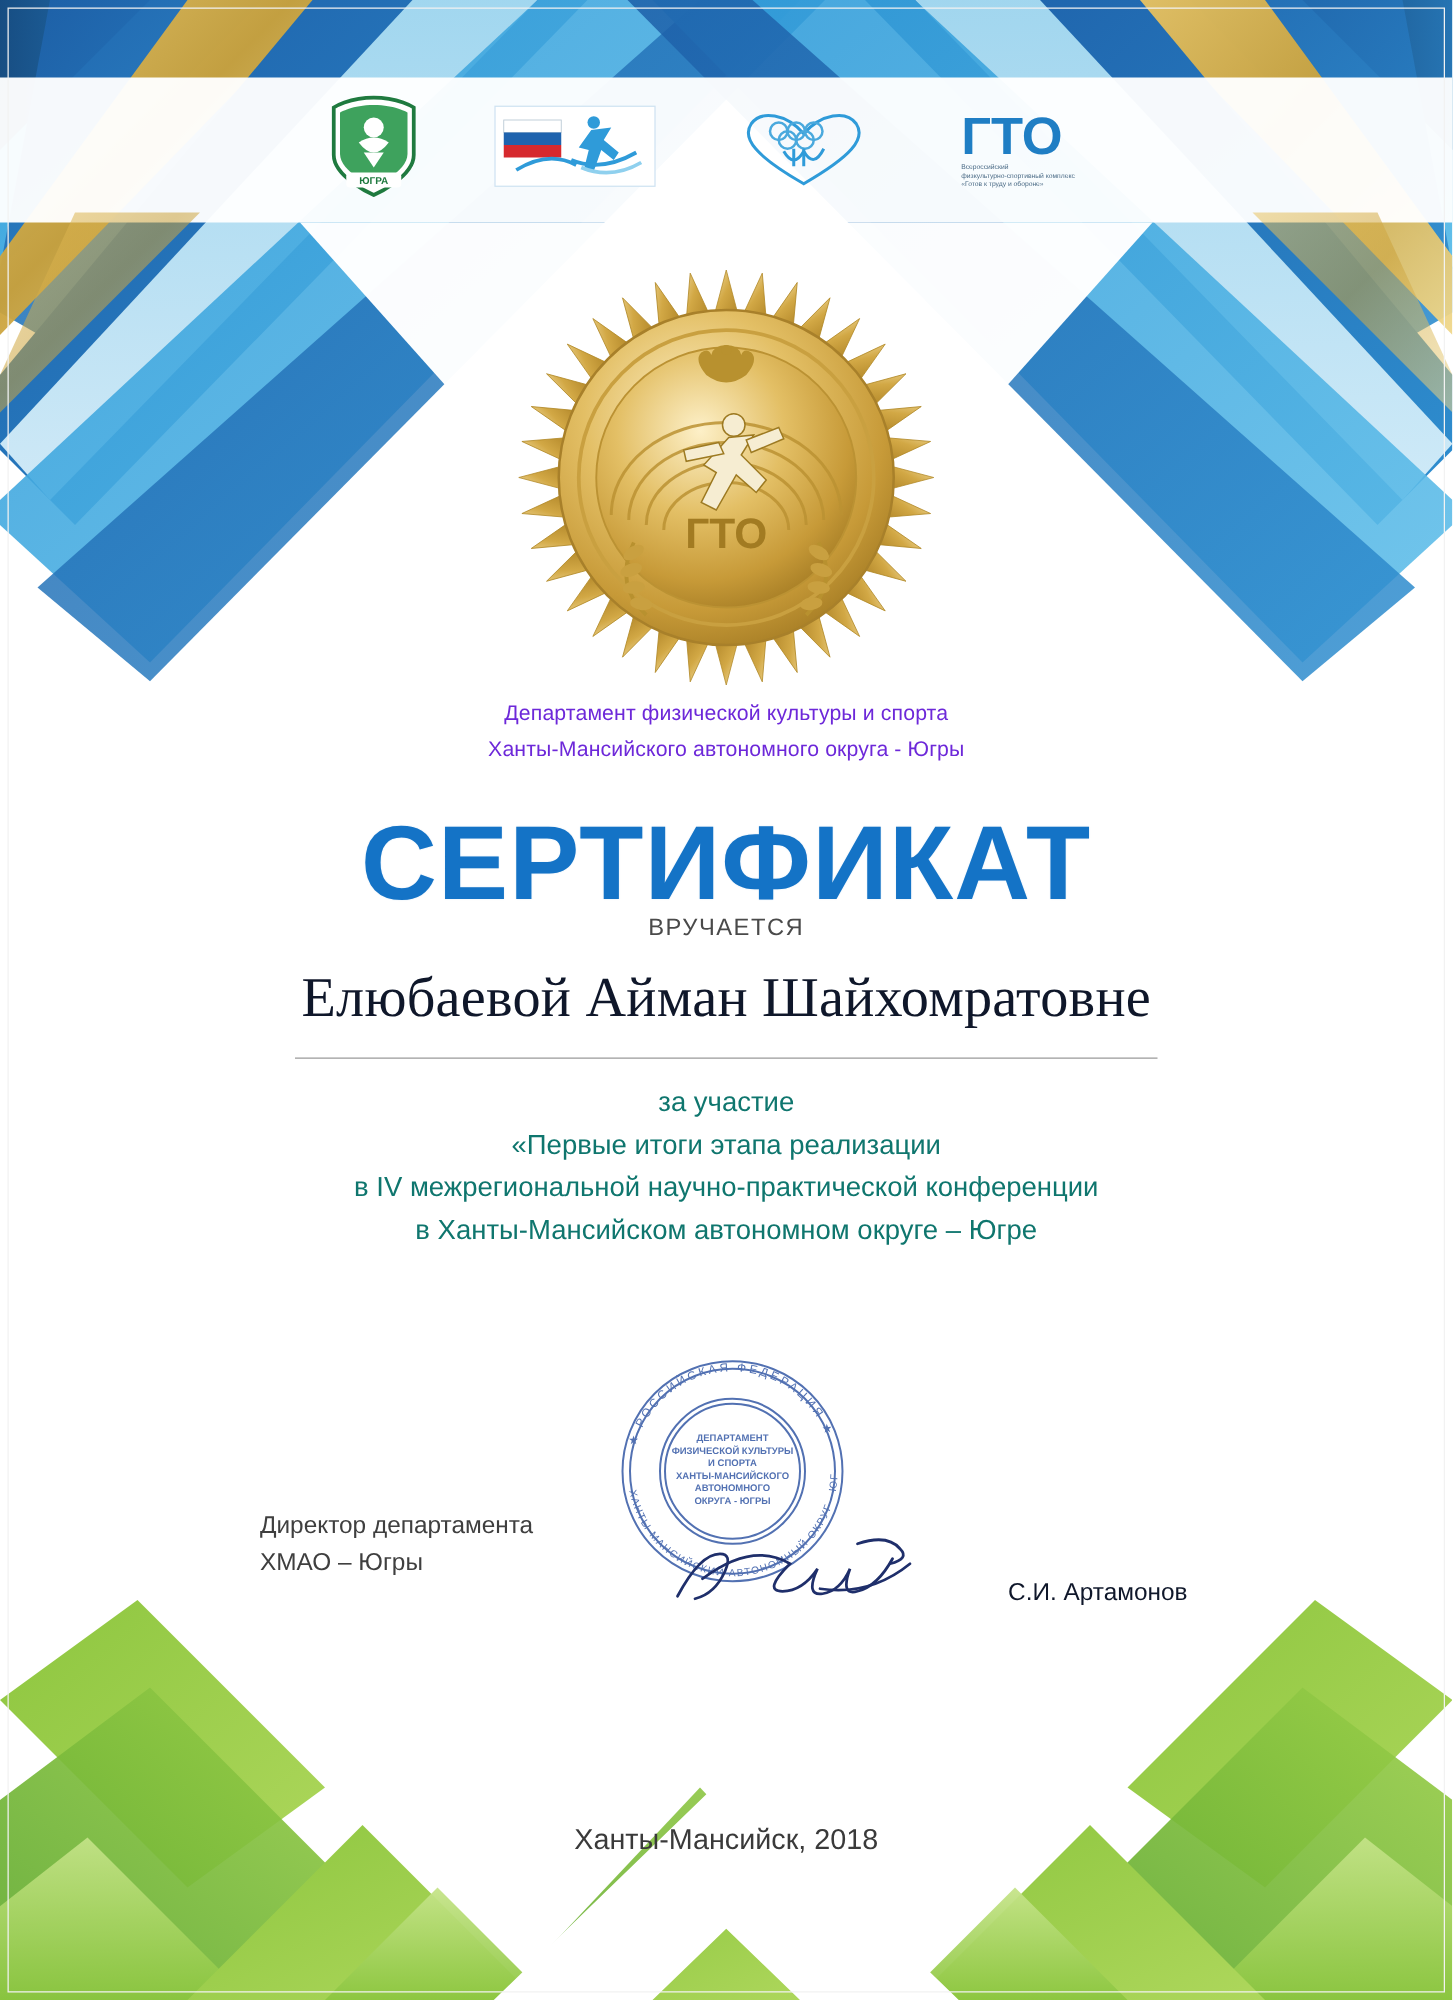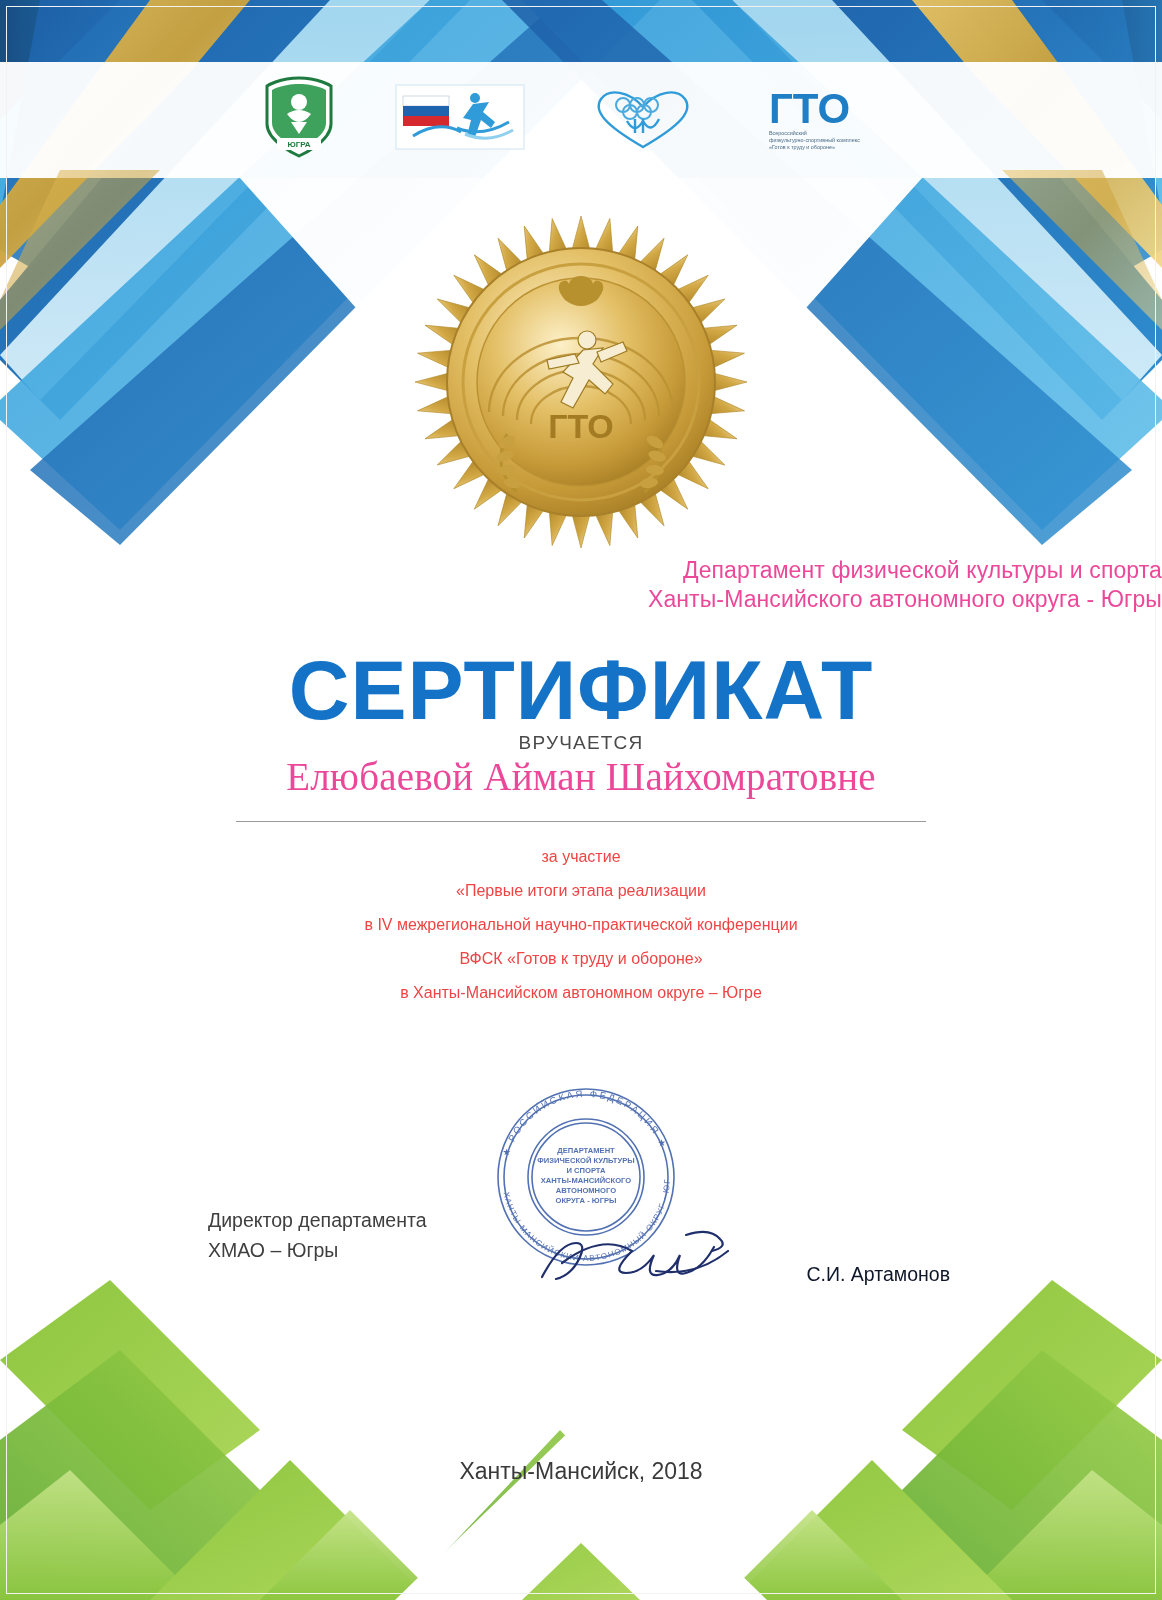--- a/index.html
+++ b/index.html
@@ -74,25 +74,24 @@
   .content {
     position: absolute;
     top: 556px;
     left: 0; right: 0;
     z-index: 8;
     text-align: center;
     color: #3b3b3b;
   }
 
   .dept-line {
-    font-size: 23px;
+    font-size: 17px;
     line-height: 29px;
-    color: #ec4899;
+    color: #6d28d9;
     letter-spacing: .1px;
-    text-align: right;
   }
 
   .cert-title {
     margin-top: 34px;
     font-family: "Liberation Sans", sans-serif;
     font-weight: bold;
     font-size: 84px;
     letter-spacing: 1px;
     color: #1473c6;
     line-height: 1;
@@ -100,39 +99,39 @@
   }
 
   .awarded-to {
     margin-top: 0;
     font-size: 19px;
     letter-spacing: 1.2px;
     color: #4a4a4a;
   }
 
   .recipient {
-    margin-top: 0;
+    margin-top: 18px;
     font-family: "Liberation Serif", serif;
-    font-size: 39px;
-    color: #ec4899;
+    font-size: 45px;
+    color: #0f172a;
     letter-spacing: .2px;
   }
 
   .rule {
     width: 690px;
     height: 1px;
     background: #9a9a9a;
     margin: 22px auto 0;
   }
 
   .reason {
     margin-top: 18px;
-    font-size: 16px;
+    font-size: 22px;
     line-height: 34px;
-    color: #ef4444;
+    color: #0f766e;
   }
 
   
   .sign-block {
     position: absolute;
     top: 1205px;
     left: 0; right: 0;
     z-index: 8;
   }
   .sign-title {
@@ -454,21 +453,20 @@
     <div class="awarded-to">ВРУЧАЕТСЯ</div>
 
     <div class="recipient">Елюбаевой Айман Шайхомратовне</div>
 
     <div class="rule"></div>
 
     <div class="reason">
       <div>за участие</div>
       <div>«Первые итоги этапа реализации</div>
       <div>в IV межрегиональной научно-практической конференции</div>
-      <div>ВФСК «Готов к труду и обороне»</div>
       <div>в Ханты-Мансийском автономном округе – Югре</div>
     </div>
   </div>
 
   <div class="stamp">
     <svg width="208" height="185" viewBox="0 0 208 185" xmlns="http://www.w3.org/2000/svg">
       <g transform="translate(104,92)" fill="none" stroke="#3b5ea8" stroke-width="1.6">
         <circle r="88"></circle>
         <circle r="82"></circle>
         <circle r="58"></circle>

